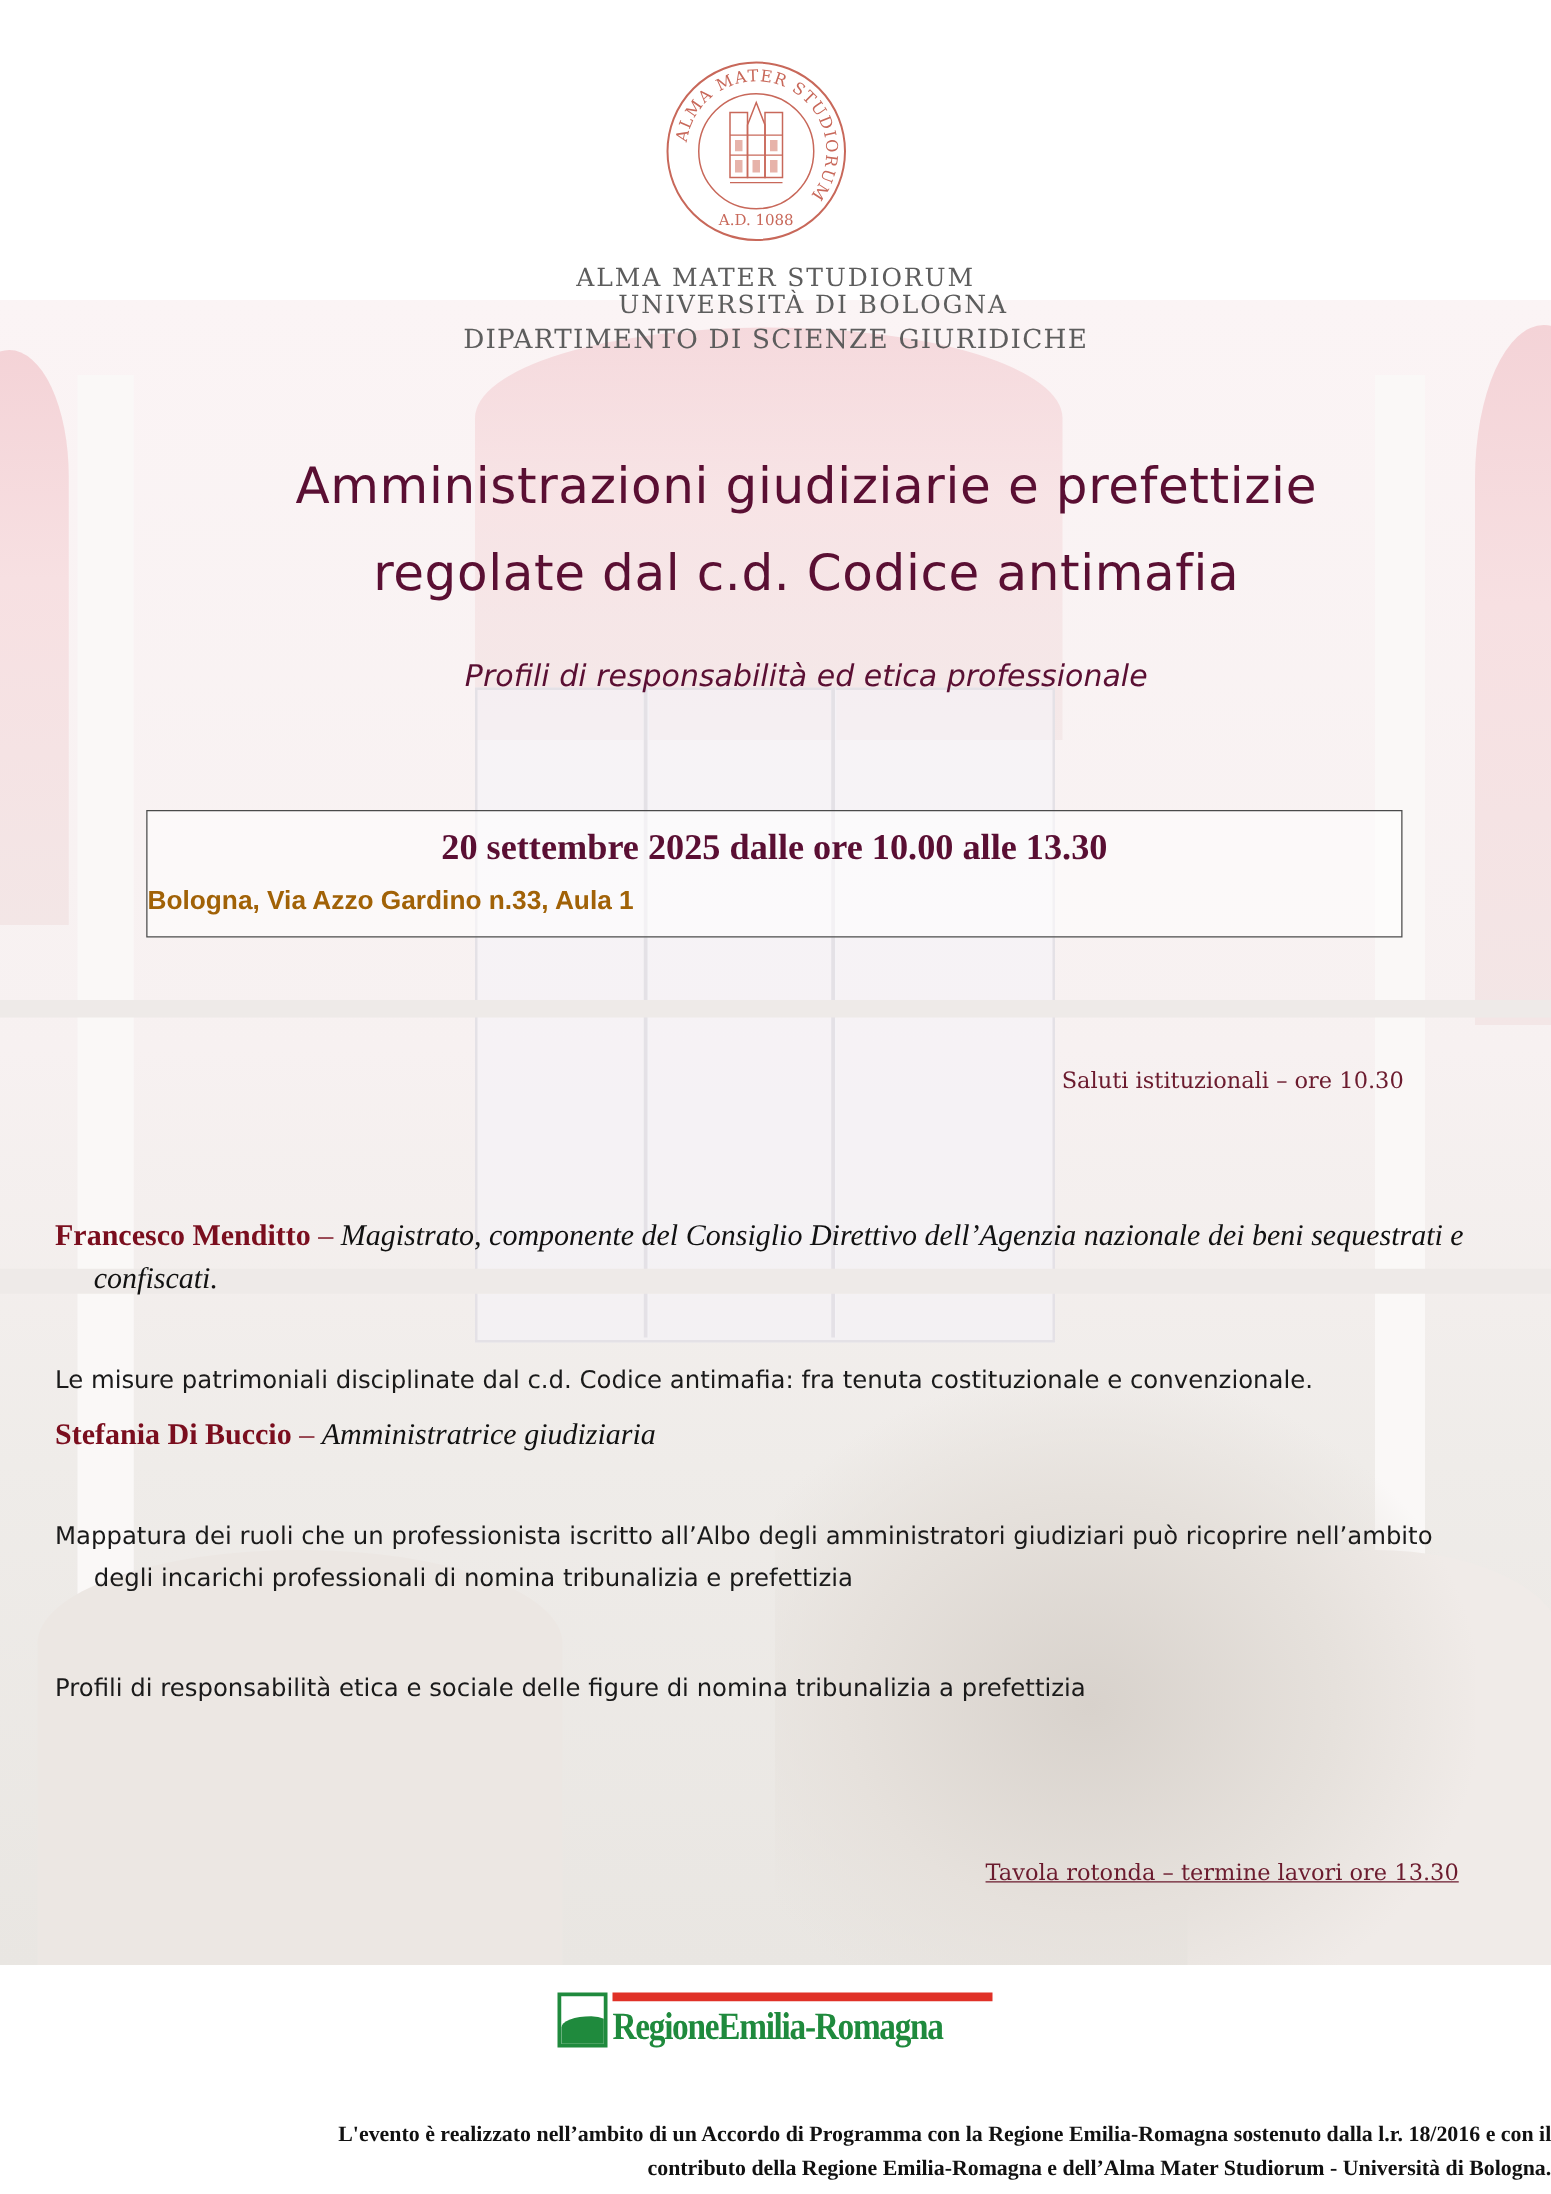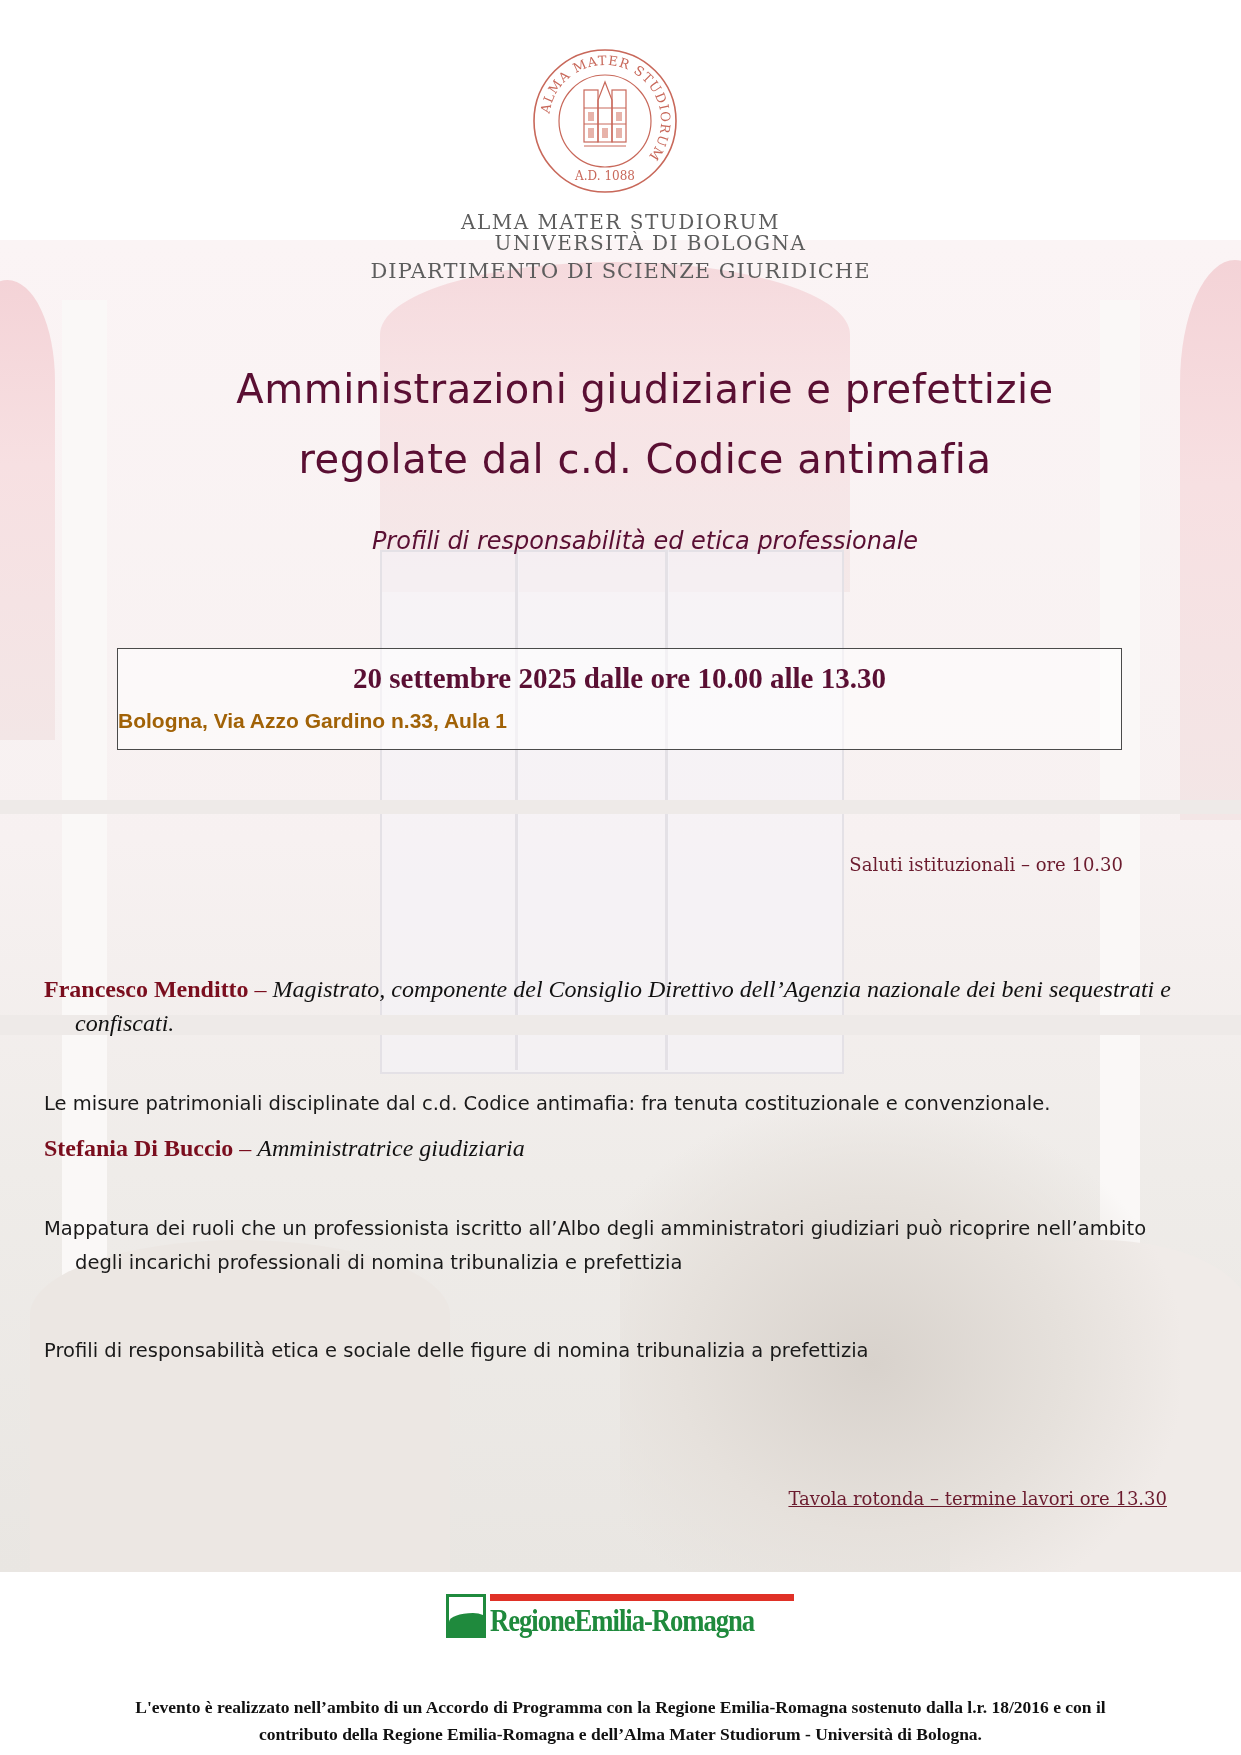--- a/index.html
+++ b/index.html
@@ -65,21 +65,21 @@
             font-family: "DejaVu Serif", serif; font-size: 18px; margin-top: 28px; }
 
   .rer { position: absolute; left: 446px; top: 1592px; width: 348px; height: 56px; }
   .rer-flag { position: absolute; left: 0; top: 2px; width: 40px; height: 44px; border: 3px solid #1f8a3d; box-sizing: border-box; background: #fff; overflow: hidden; }
   .rer-flag .wave { position: absolute; left: 0; top: 16px; width: 40px; height: 30px; background: #1f8a3d;
                     border-radius: 60% 40% 0 0 / 30% 30% 0 0; }
   .rer-bar { position: absolute; left: 44px; top: 2px; width: 304px; height: 7px; background: #e03127; }
   .rer-text { position: absolute; left: 44px; top: 11px; color: #1f8a3d; font-family: "Liberation Serif", serif;
               font-weight: bold; font-size: 31px; letter-spacing: -1.2px; transform: scaleX(0.86); transform-origin: left top; white-space: nowrap; }
 
-  .footer { position: absolute; left: 0; width: 1241px; top: 1694px; text-align: center; color: #111;
+  .footer { position: absolute; left: 0; width: 1241px; top: 1694px; text-align: right; color: #111;
             font-family: "Liberation Serif", serif; font-size: 17.5px; line-height: 27px; font-weight: bold; }
 </style>
 </head>
 <body>
 
 <div class="bg">
   <div class="arch pink" style="left:-40px; top:40px; width:95px; height:460px;"></div>
   <div class="arch pink" style="left:380px; top:22px; width:470px; height:330px; opacity:0.8;"></div>
   <div class="arch pink" style="left:1180px; top:20px; width:110px; height:560px;"></div>
   <div class="pillar" style="left:62px; top:60px; width:45px; height:1260px;"></div>

